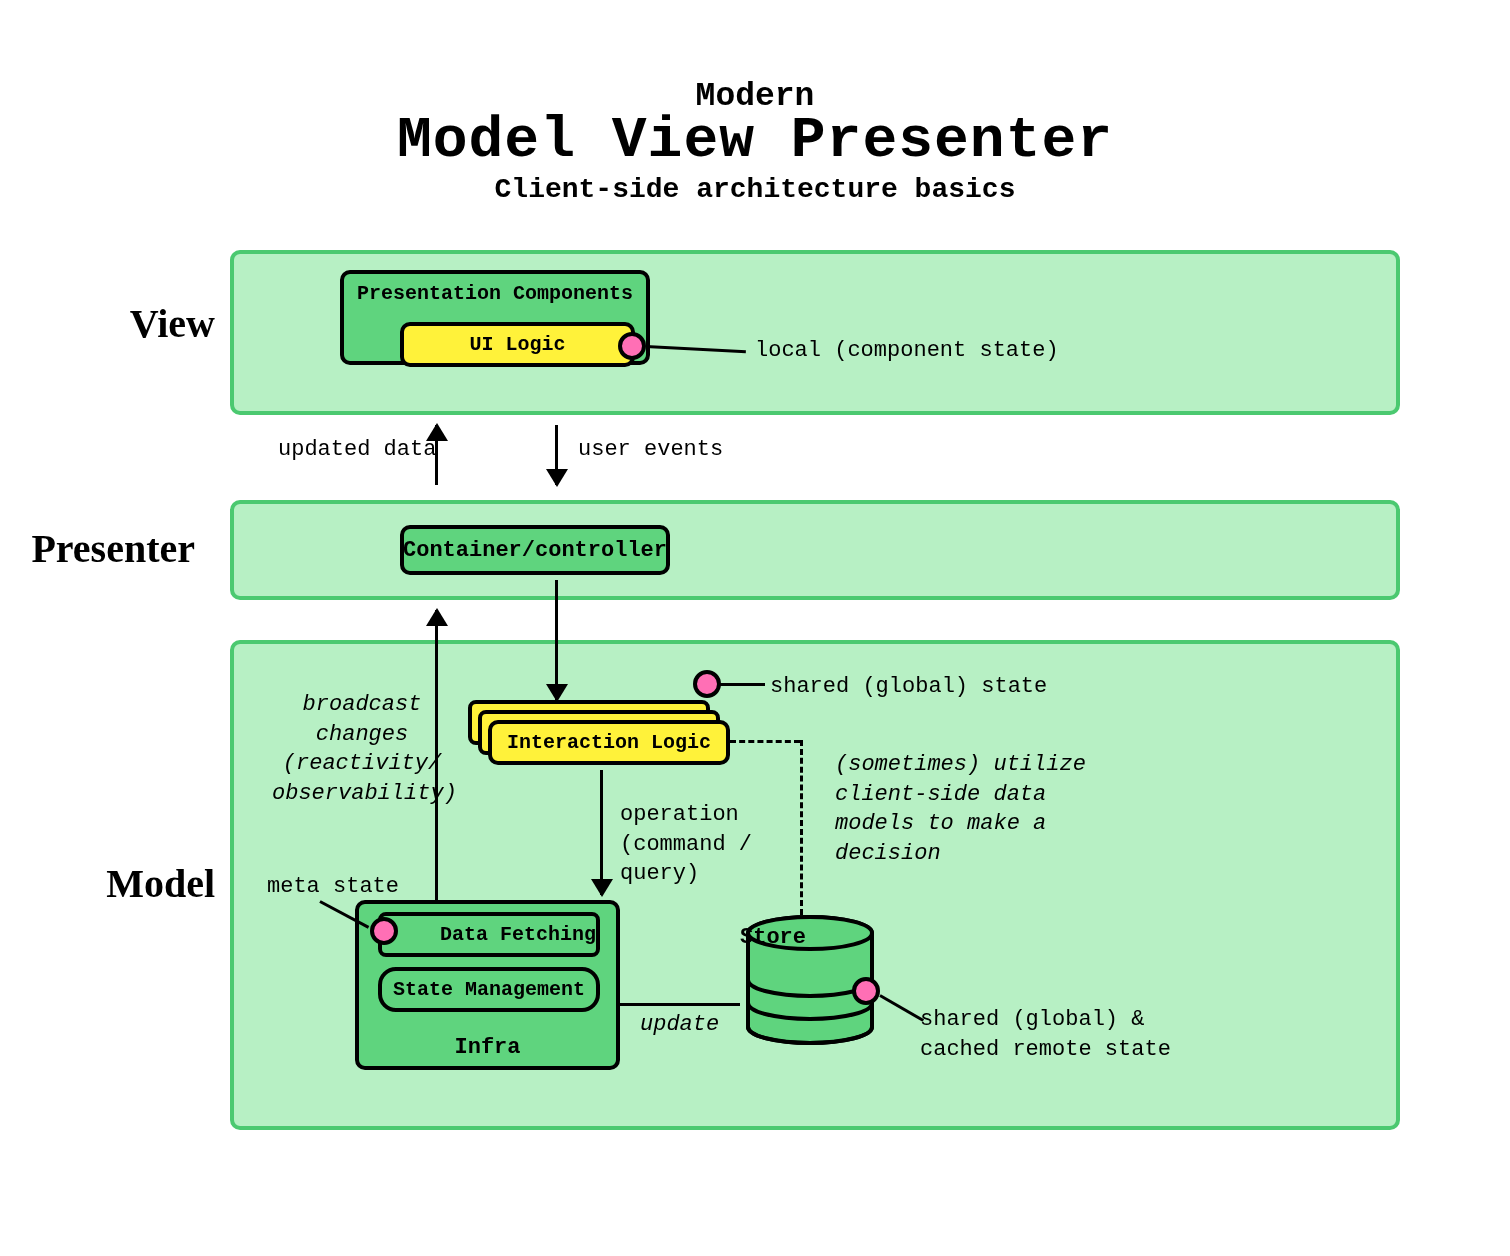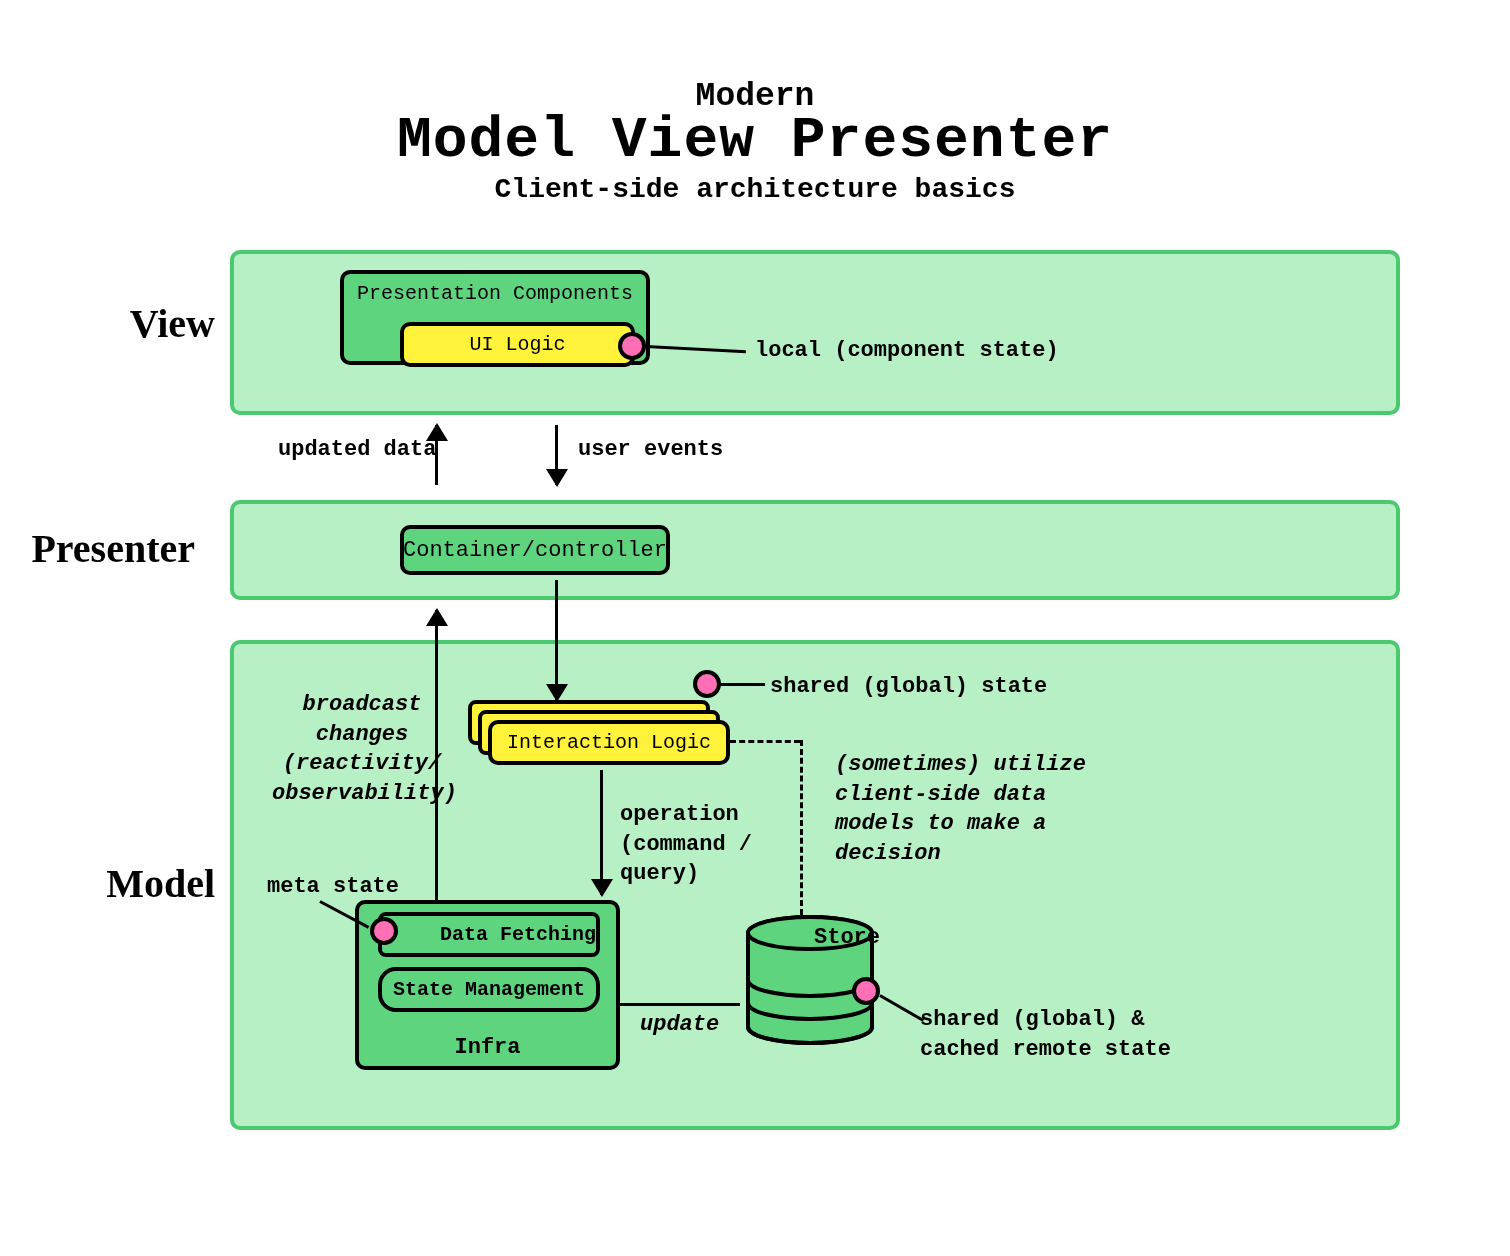--- a/index.html
+++ b/index.html
@@ -44,21 +44,21 @@
   .ll-presenter { top: 525px; left: -15px; }
   .ll-model { top: 860px; left: 5px; }
 
   
   .box {
     position: absolute;
     border: 4px solid #000;
     background: #5fd47e;
     border-radius: 10px;
     text-align: center;
-    font-weight: 400;
+    font-weight: 700;
     color: #000;
     display: flex;
     align-items: center;
     justify-content: center;
     font-size: 22px;
   }
   .box.yellow { background: #fff23a; }
 
   
   .presentation-box { left: 340px; top: 270px; width: 310px; height: 95px; align-items: flex-start; padding-top: 8px; font-size: 20px; }
@@ -81,21 +81,21 @@
     position: absolute;
     height: 3px;
     background: #000;
     transform-origin: left center;
   }
 
   
   .note {
     position: absolute;
     font-family: "Courier New", Courier, monospace;
-    font-weight: 700;
+    font-weight: 400;
     font-size: 22px;
     color: #000;
     line-height: 1.35;
     white-space: pre;
   }
   .note-local { left: 755px; top: 336px; }
   .note-userevents { left: 578px; top: 435px; }
   .note-updated { left: 278px; top: 435px; }
   .note-broadcast { left: 272px; top: 690px; font-style: italic; width: 180px; white-space: normal; text-align: center; }
   .note-operation { left: 620px; top: 800px; width: 210px; white-space: normal; }
@@ -130,21 +130,21 @@
 
   
   .store {
     position: absolute;
     left: 740px; top: 915px;
     width: 140px; height: 130px;
   }
   .store svg { position: absolute; inset: 0; }
   .store-label {
     position: absolute; left: 0; right: 0; top: 10px;
-    text-align: right; font-weight: 700; font-size: 22px;
+    text-align: left; font-weight: 700; font-size: 22px;
   }
 
   
   .arrow {
     position: absolute;
     background: #000;
   }
   .arrow-v { width: 3px; }
   .arrow-head-down::after {
     content: ""; position: absolute; bottom: -2px; left: -9px;

